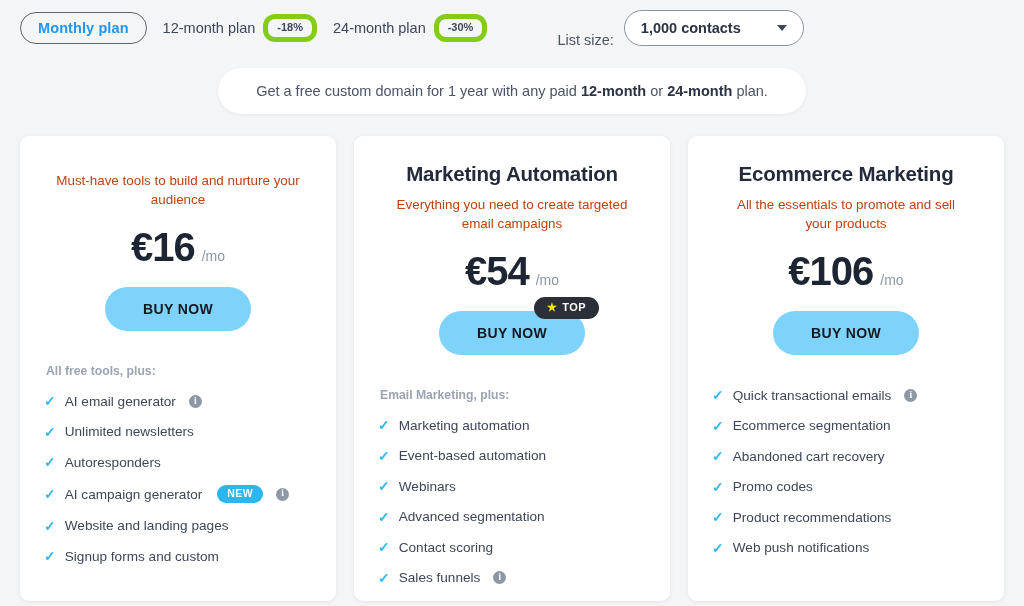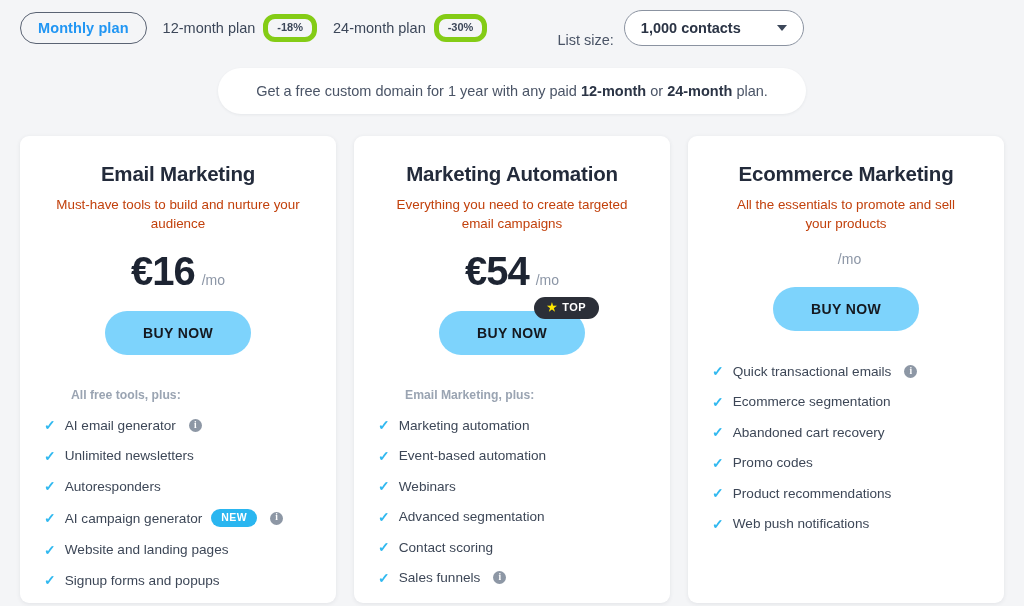--- a/index.html
+++ b/index.html
@@ -214,21 +214,20 @@
 
   
   .features { margin-top: 33px; }
 
   .features-head {
     font-size: 12.2px;
     font-weight: bold;
     color: #9aa4b2;
     margin-bottom: 16px;
     padding-left: 2px;
-    margin-left: 25px;
   }
 
   .feature {
     display: flex;
     align-items: center;
     gap: 9px;
     margin-bottom: 15.5px;
     font-size: 13.6px;
     color: #3d4757;
   }
@@ -261,21 +260,21 @@
 
   .new-badge {
     background: #2ab6f0;
     color: #ffffff;
     border-radius: 11px;
     padding: 3px 10px 4px;
     font-size: 10.5px;
     font-weight: bold;
     letter-spacing: .4px;
     line-height: 1;
-    margin-left: 0;
+    margin-left: 6px;
   }
 </style>
 </head>
 <body>
 
 <div class="topbar">
   <div class="plan-tabs" id="plan-tabs">
       <div class="plan-tab active">
         <span class="tab-label">Monthly plan</span>
       </div>
@@ -299,21 +298,20 @@
 </div>
 
 <div class="promo-wrap">
   <div class="promo-banner">
     <span>Get a free custom domain for 1 year with any paid </span><b>12-month</b><span> or </span><b>24-month</b><span> plan.</span>
   </div>
 </div>
 
 <div class="cards" id="cards">
     <div class="card">
-      <div class="card-title">Email Marketing</div>
       <div class="card-desc">Must-have tools to build and nurture your audience</div>
       <div class="price-row">
         <span class="price">€16</span>
         <span class="price-period">/mo</span>
       </div>
       <div class="buy-row">
         <button class="buy-btn">BUY NOW</button>
       </div>
       <div class="features">
         <div class="features-head">All free tools, plus:</div>
@@ -335,21 +333,21 @@
           <span>AI campaign generator</span>
           <span class="new-badge">NEW</span>
           <span class="info-icon">i</span>
         </div>
         <div class="feature">
           <span class="check">✓</span>
           <span>Website and landing pages</span>
         </div>
         <div class="feature">
           <span class="check">✓</span>
-          <span>Signup forms and popups</span>
+          <span>Signup forms and custom</span>
         </div>
       </div>
     </div>
     <div class="card">
       <div class="card-title">Marketing Automation</div>
       <div class="card-desc">Everything you need to create targeted email campaigns</div>
       <div class="price-row">
         <span class="price">€54</span>
         <span class="price-period">/mo</span>
       </div>
@@ -386,20 +384,21 @@
           <span class="check">✓</span>
           <span>Sales funnels</span>
           <span class="info-icon">i</span>
         </div>
       </div>
     </div>
     <div class="card">
       <div class="card-title">Ecommerce Marketing</div>
       <div class="card-desc">All the essentials to promote and sell your products</div>
       <div class="price-row">
+        <span class="price">€106</span>
         <span class="price-period">/mo</span>
       </div>
       <div class="buy-row">
         <button class="buy-btn">BUY NOW</button>
       </div>
       <div class="features">
         <div class="feature">
           <span class="check">✓</span>
           <span>Quick transactional emails</span>
           <span class="info-icon">i</span>

